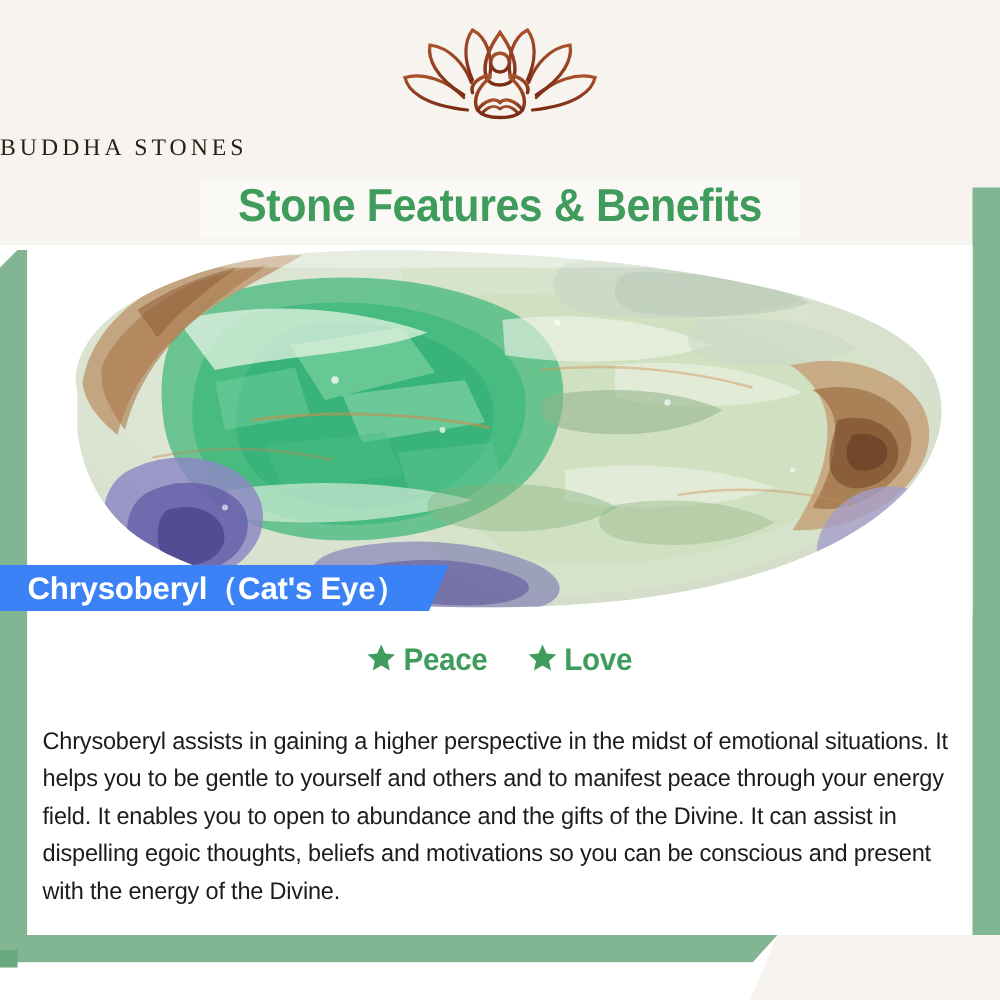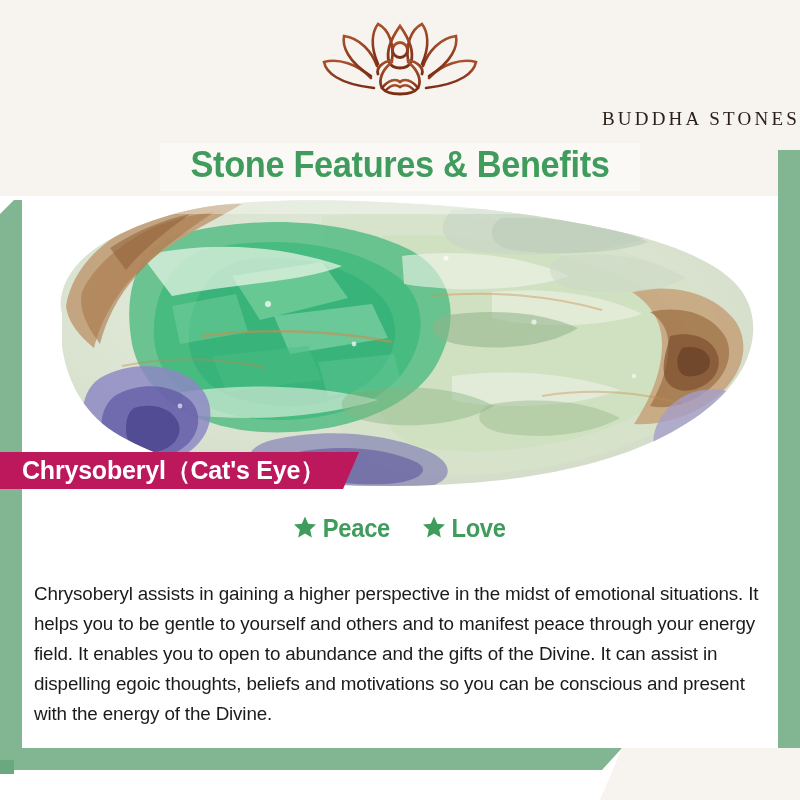--- a/index.html
+++ b/index.html
@@ -22,21 +22,21 @@
     left: 0; top: 0;
     width: 800px; height: 196px;
     background: #f7f4ef;
   }
 
   
   .brand {
     position: absolute;
     left: 0; top: 18px;
     width: 800px;
-    text-align: right;
+    text-align: left;
   }
   .lotus-logo { display: block; margin: 0 auto; }
   .brand-word {
     margin-top: 2px;
     font-family: "Liberation Serif", serif;
     font-size: 19px;
     letter-spacing: 3.2px;
     color: #2b2018;
     font-weight: 400;
   }
@@ -107,21 +107,21 @@
   .stone-svg { display: block; }
 
   
   .name-banner {
     position: absolute;
     left: 0; top: 452px;
     height: 37px;
     padding: 0 34px 0 22px;
     display: flex;
     align-items: center;
-    background: #be185d;
+    background: #3b82f6;
     clip-path: polygon(0 0, 100% 0, calc(100% - 16px) 100%, 0 100%);
   }
   .name-banner-text {
     color: #ffffff;
     font-size: 25px;
     font-weight: 600;
     letter-spacing: -0.2px;
     white-space: nowrap;
     font-family: "Liberation Sans", sans-serif;
   }

